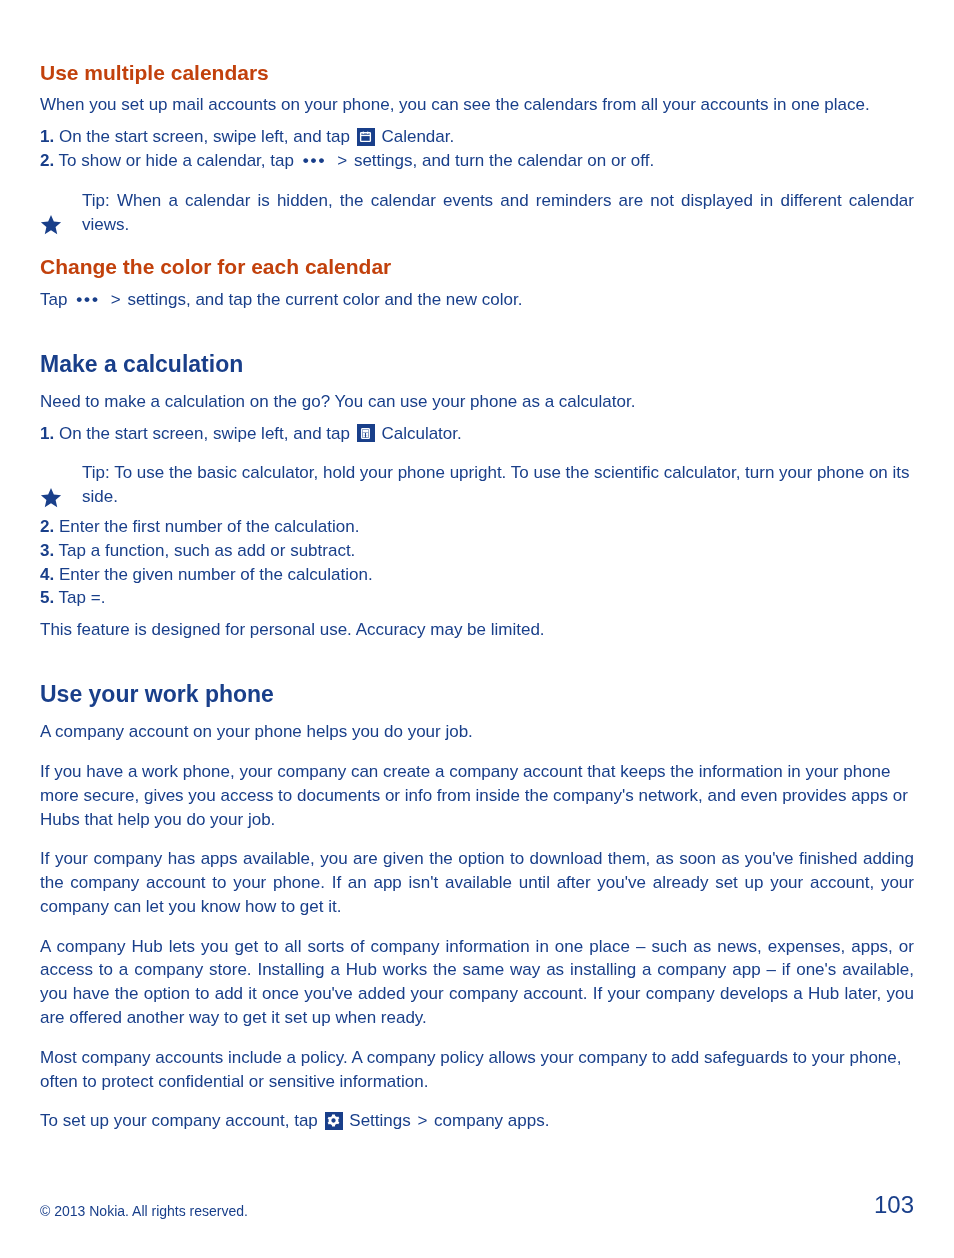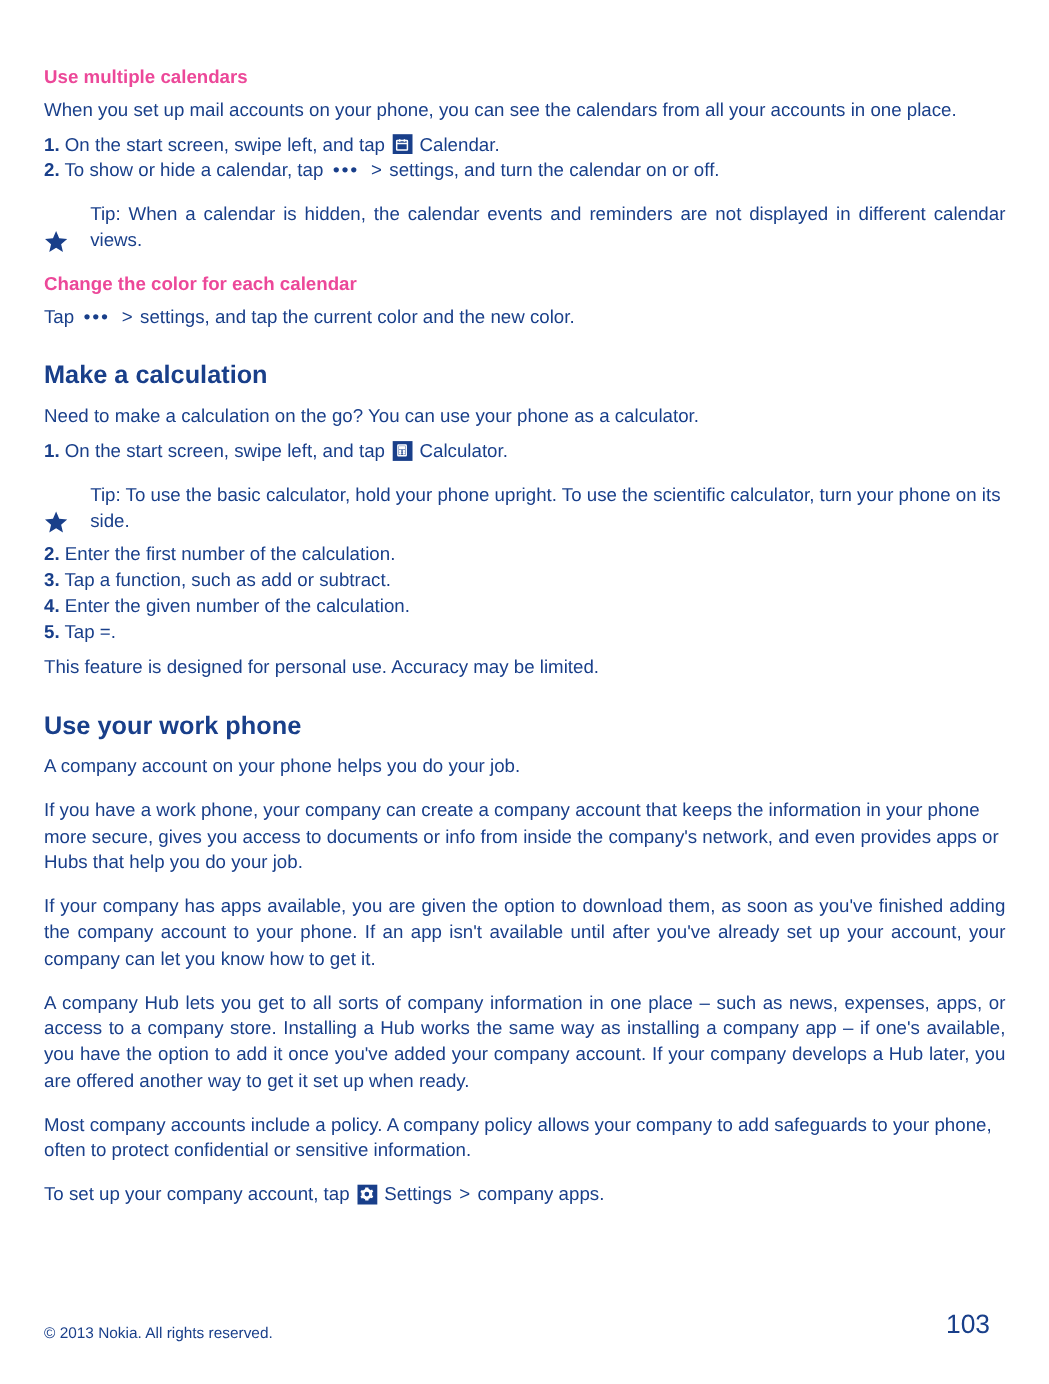--- a/index.html
+++ b/index.html
@@ -8,29 +8,29 @@
       font-size: 17px;
       color: #193f8a;
       width: 954px;
       height: 1258px;
       padding: 58px 40px 40px 40px;
       position: relative;
       line-height: 1.4;
     }
     .section-subtitle {
       font-weight: bold;
-      color: #ec4899;
+      color: #c2410c;
       margin-bottom: 6px;
-      font-size: 17px;
+      font-size: 21px;
     }
     .section-title {
       font-weight: bold;
       color: #193f8a;
       font-size: 23px;
-      margin-top: 24px;
+      margin-top: 36px;
       margin-bottom: 10px;
     }
     p {
       margin-bottom: 8px;
     }
     .step-line { margin-bottom: 0; }
     .step-num { font-weight: bold; }
     .bold { font-weight: normal; }
     .tip-row {
       display: flex;
@@ -64,21 +64,21 @@
     .more-dots {
       display: inline-block;
       letter-spacing: 2px;
       font-weight: bold;
       padding: 0 4px;
     }
     .gt { padding: 0 2px; }
     .footer {
       position: absolute;
       left: 40px;
-      right: 54px;
+      right: 40px;
       bottom: 36px;
       display: flex;
       justify-content: space-between;
       align-items: flex-end;
       border: none;
       text-align: center;
     }
     .copyright {
       font-size: 14px;
       color: #193f8a;

